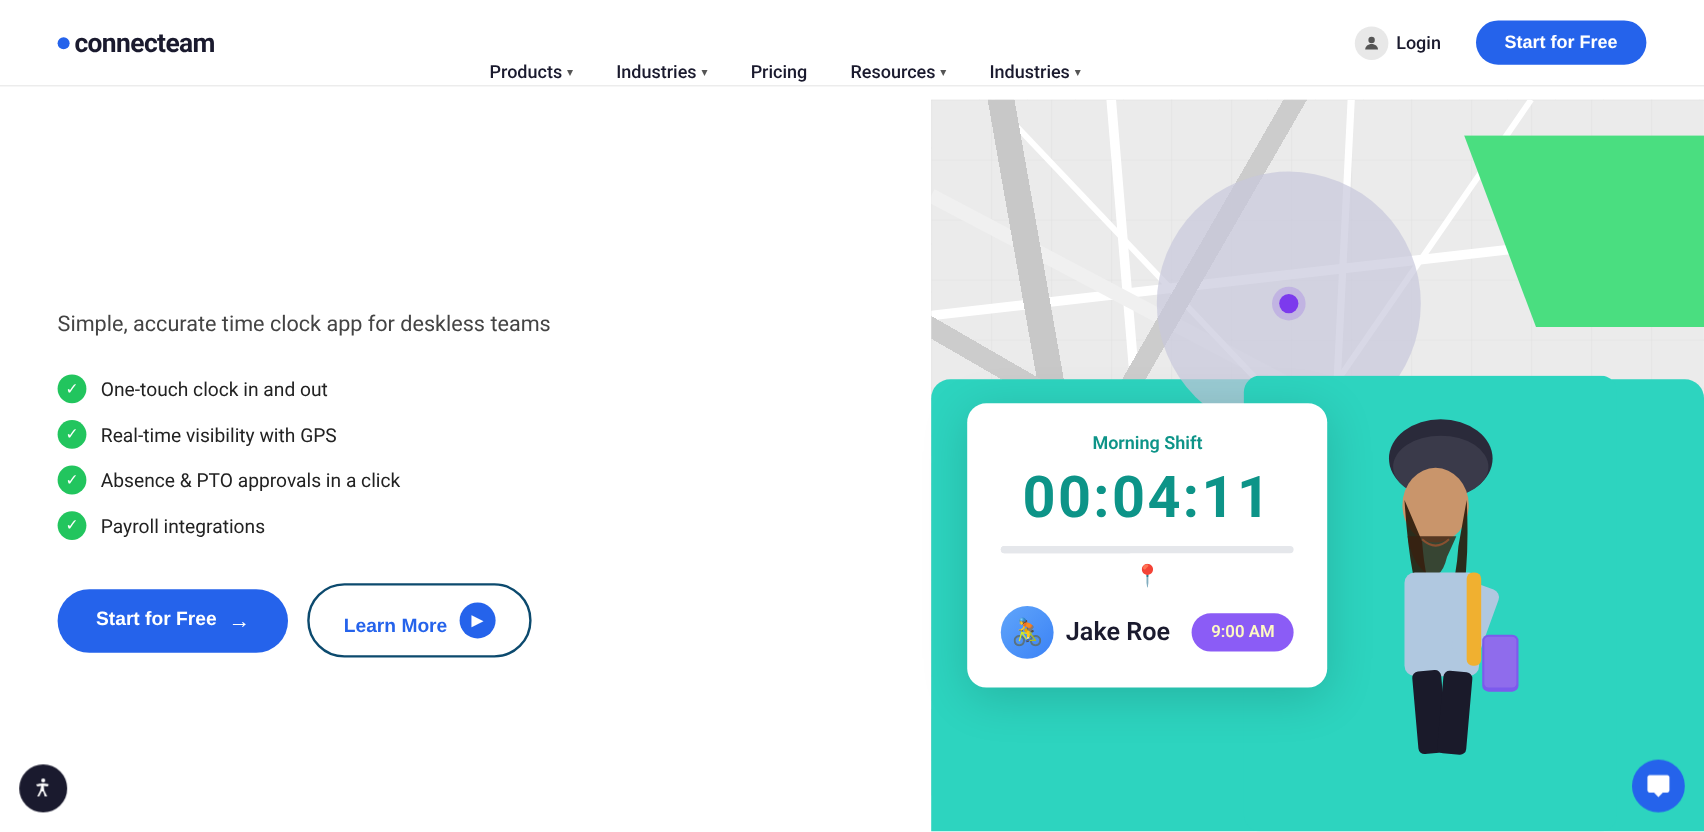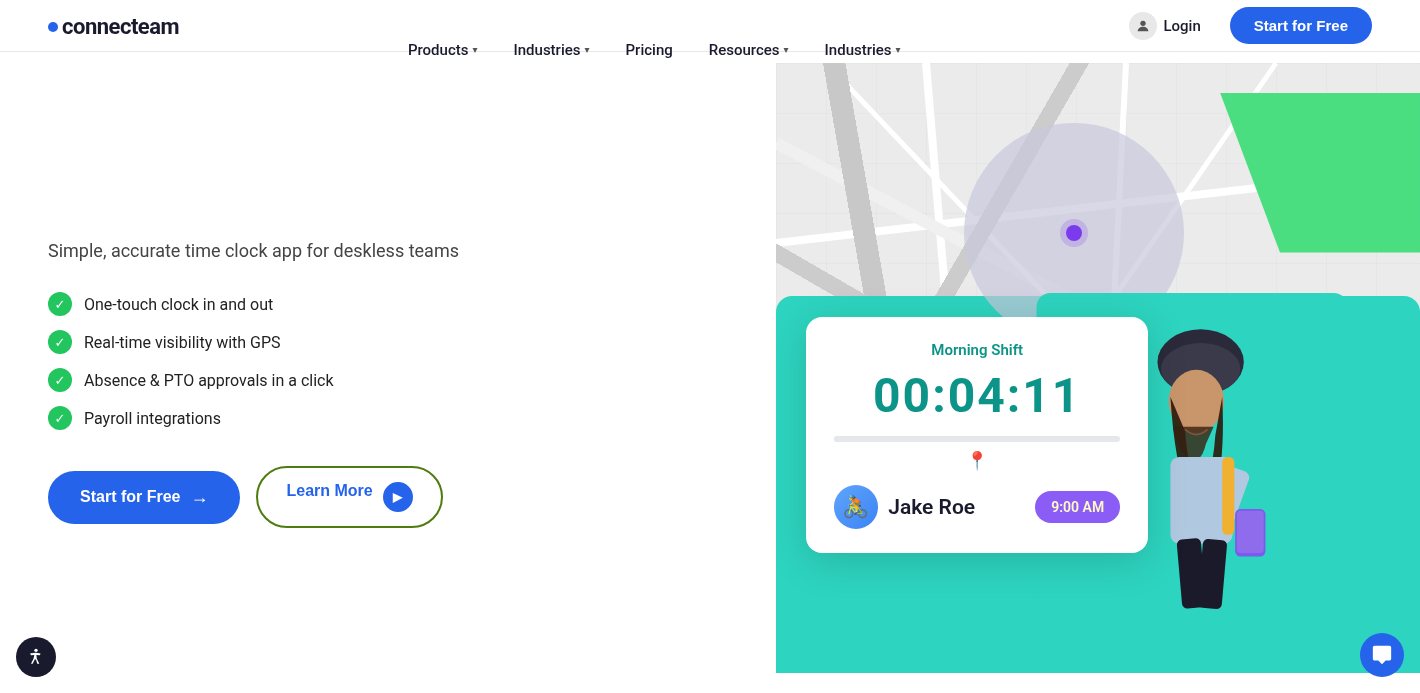--- a/index.html
+++ b/index.html
@@ -1,21 +1,21 @@
 <!DOCTYPE html>
 <html><head>
   <meta charset="utf-8">
   <style>
     *, *::before, *::after { box-sizing: border-box; margin: 0; padding: 0; }
     body { font-family: -apple-system, BlinkMacSystemFont, 'Segoe UI', Roboto, sans-serif; background: #fff; overflow-x: hidden; }
 
     
     nav {
       display: flex; align-items: center; justify-content: space-between;
-      padding: 0 48px; height: 52px;
+      padding: 0 48px; height: 72px;
       border-bottom: 1px solid #e8e8e8;
       position: sticky; top: 0; background: #fff; z-index: 100;
     }
     .logo { display: flex; align-items: center; text-decoration: none; }
     .logo-text { font-size: 22px; font-weight: 700; color: #1a1a2e; letter-spacing: -0.5px; }
 
     .nav-links { display: flex; align-items: center; gap: 8px; margin-top: 48px; }
     .nav-item {
       display: flex; align-items: center; gap: 4px;
       padding: 8px 14px; font-size: 15px; font-weight: 500; color: #1a1a2e;
@@ -67,23 +67,23 @@
     }
 
     .hero-ctas { display: flex; align-items: center; gap: 16px; }
     .start-btn-hero {
       background: #2563eb; color: #fff; border: none; border-radius: 50px;
       padding: 16px 32px; font-size: 16px; font-weight: 700; cursor: pointer;
       display: flex; align-items: center; gap: 10px;
     }
     .arrow-icon { font-size: 18px; }
     .learn-btn {
-      background: #fff; color: #2563eb; border: 2px solid #4d7c0f; border-radius: 50px;
+      background: #fff; color: #2563eb; border: 2px solid #0c4a6e; border-radius: 50px;
       padding: 14px 28px; font-size: 16px; font-weight: 700; cursor: pointer;
-      display: flex; align-items: flex-start; gap: 10px;
+      display: flex; align-items: flex-end; gap: 10px;
     }
     .play-icon {
       width: 30px; height: 30px; border-radius: 50%; background: #2563eb;
       display: flex; align-items: center; justify-content: center;
       color: #fff; font-size: 12px;
     }
 
     
     .hero-right {
       flex: 0 0 45%; max-width: 45%;
@@ -141,21 +141,21 @@
       z-index: 5;
     }
     .location-dot {
       width: 16px; height: 16px; border-radius: 50%; background: #7c3aed;
       box-shadow: 0 0 0 6px rgba(124,58,237,0.2);
     }
 
     
     .clock-card {
       position: absolute; bottom: 120px; left: 30px;
-      width: 342px;
+      width: 300px;
       background: #fff; border-radius: 16px;
       padding: 24px 28px;
       box-shadow: 0 8px 40px rgba(0,0,0,0.15);
       z-index: 10;
     }
     .shift-label {
       text-align: center; color: #0d9488; font-weight: 600; font-size: 15px;
       margin-bottom: 8px;
     }
     .clock-time {

